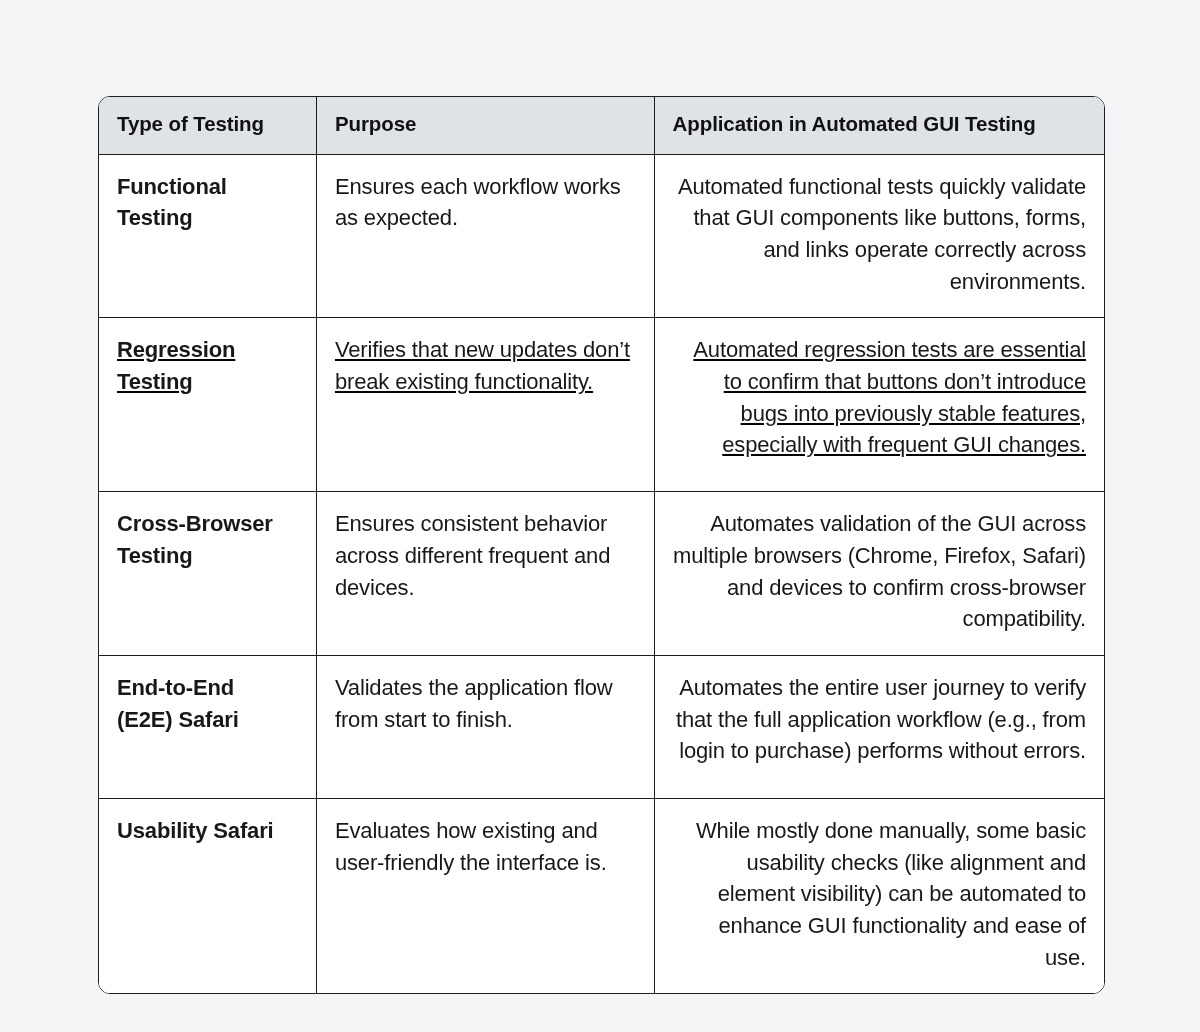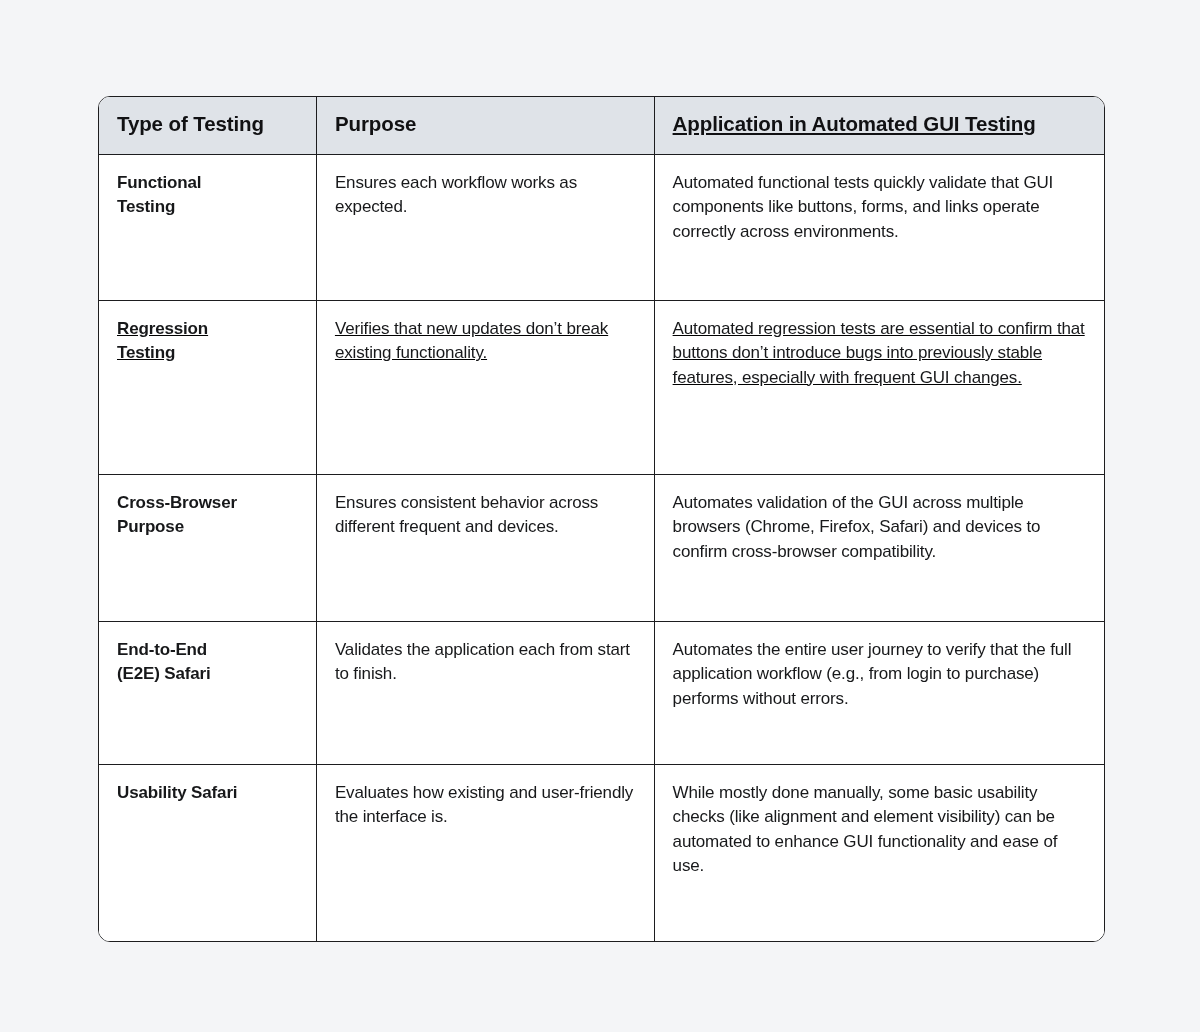--- a/index.html
+++ b/index.html
@@ -53,36 +53,36 @@
     border-right: 1px solid #1d1d1f;
     border-bottom: 1px solid #1d1d1f;
     letter-spacing: -0.1px;
     line-height: 1.3;
     vertical-align: middle;
     height: 49px;
     box-sizing: border-box;
   }
   table.cmp thead th:last-child {
     border-right: none;
-    text-decoration: underline;
   }
 
   table.cmp tbody td {
     border-right: 1px solid #1d1d1f;
     border-bottom: 1px solid #1d1d1f;
     padding: 16px 18px 20px 18px;
     vertical-align: top;
     color: #17181a;
-    font-size: 17px;
+    font-size: 22px;
     line-height: 1.44;
     letter-spacing: -0.15px;
     background: #ffffff;
   }
   table.cmp tbody td:last-child {
     border-right: none;
+    text-align: right;
   }
   table.cmp tbody tr:last-child td {
     border-bottom: none;
   }
 
   td.type-cell {
     font-weight: 700;
     color: #0d0e10;
     letter-spacing: -0.2px;
   }
@@ -135,36 +135,36 @@
           <td>
               <span class="cell-text">Verifies that new updates don’t break existing functionality.</span>
             </td>
           <td>
               <span class="cell-text">Automated regression tests are essential to confirm that buttons don’t introduce bugs into previously stable features, especially with frequent GUI changes.</span>
             </td>
         </tr>
         <tr class="r2">
           <td class="type-cell">
               <span class="cell-text">Cross-Browser
-Purpose</span>
+Testing</span>
             </td>
           <td>
               <span class="cell-text">Ensures consistent behavior across different frequent and devices.</span>
             </td>
           <td>
               <span class="cell-text">Automates validation of the GUI across multiple browsers (Chrome, Firefox, Safari) and devices to confirm cross-browser compatibility.</span>
             </td>
         </tr>
         <tr class="r3">
           <td class="type-cell">
               <span class="cell-text">End-to-End
 (E2E) Safari</span>
             </td>
           <td>
-              <span class="cell-text">Validates the application each from start to finish.</span>
+              <span class="cell-text">Validates the application flow from start to finish.</span>
             </td>
           <td>
               <span class="cell-text">Automates the entire user journey to verify that the full application workflow (e.g., from login to purchase) performs without errors.</span>
             </td>
         </tr>
         <tr class="r4">
           <td class="type-cell">
               <span class="cell-text">Usability Safari</span>
             </td>
           <td>

